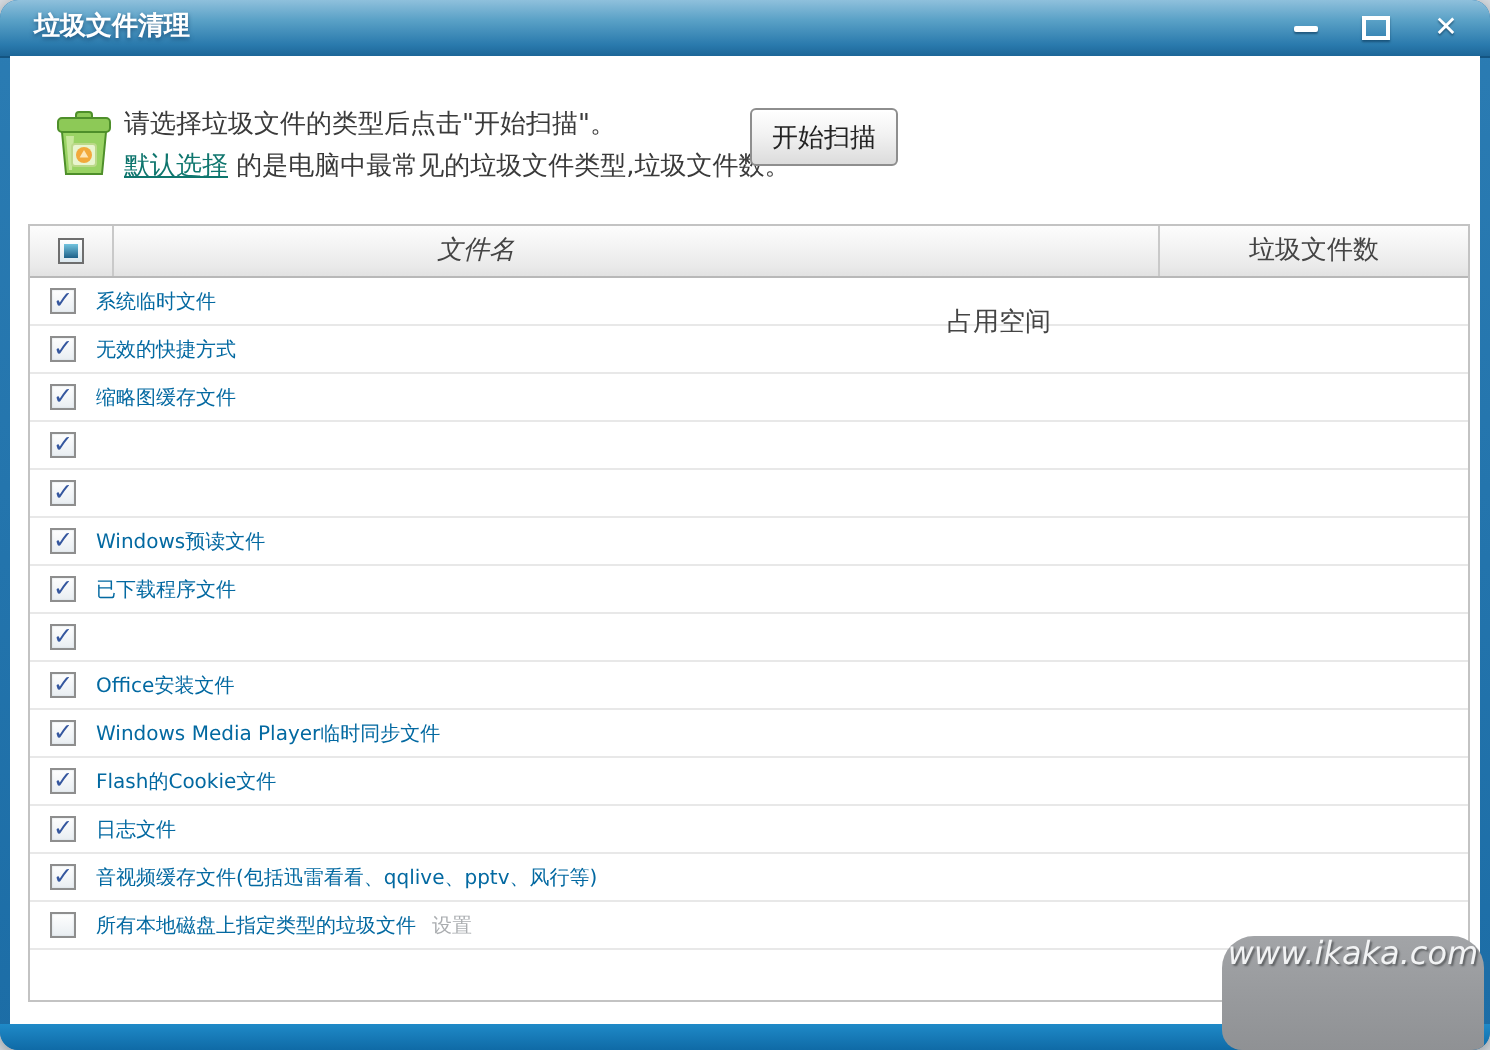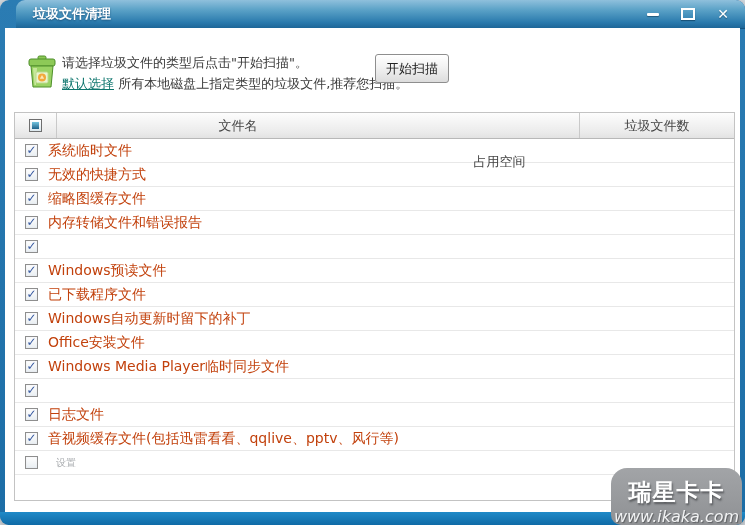--- a/index.html
+++ b/index.html
@@ -4,21 +4,21 @@
 <style>
   html,body { margin:0; padding:0; background:#d8dde2; font-family:"DejaVu Sans","Liberation Sans",sans-serif; }
   .window {
     position:relative; width:745px; height:525px; margin:0 auto;
     background: linear-gradient(#2b7cb3, #1c6da6);
     border-radius:9px; overflow:hidden;
     box-shadow: 0 2px 8px rgba(0,0,0,.35);
   }
   
   .titlebar {
-    position:absolute; top:0; left:16px; right:0; height:28px;
+    position:absolute; top:0; left:0; right:0; height:28px;
     background: linear-gradient(#8fc0dc 0%, #5ba2c7 35%, #2a7aad 80%, #1d6698 100%);
     border-bottom:1px solid #135481;
     border-radius:9px 9px 0 0;
   }
   .titlebar-title {
     position:absolute; left:17px; top:0; line-height:28px;
     color:#ffffff; font-size:13px; font-weight:bold;
     text-shadow:0 1px 2px rgba(10,50,90,.6);
   }
   .controls { position:absolute; right:14px; top:0; height:28px; display:flex; align-items:center; gap:19px; }
@@ -47,42 +47,42 @@
     border:1px solid #c3c3c3; background:#fff;
   }
   .thead {
     display:flex; height:25px; line-height:25px;
     background:linear-gradient(#fdfdfd,#eaeaea 80%,#e2e2e2);
     border-bottom:1px solid #b8b8b8;
     font-size:13px; color:#444;
   }
   .th { text-align:center; box-sizing:border-box; }
   .th-check { width:41px; display:flex; align-items:center; justify-content:center; }
-  .th-name  { width:363px; border-left:1px solid #c9c9c9; }
+  .th-name  { width:363px; border-left:1px solid #c9c9c9;font-style:italic; }
   .th-size  { width:160px; border-left:1px solid #c9c9c9;margin-top:36px; }
   .th-count { flex:1; border-left:1px solid #c9c9c9; }
   .tbody { }
   .trow {
     display:flex; align-items:center; height:23px;
     border-bottom:1px solid #e8e8e8; padding-left:10px; cursor:default;
   }
   .cb {
     width:13px; height:13px; box-sizing:border-box; margin-right:10px; flex:0 0 13px;
     border:1px solid #8e8e8e; background:linear-gradient(#fefefe,#e9eef2);
     font-size:12px; line-height:11px; text-align:center;
     color:#35579f; font-weight:bold; cursor:pointer;
     box-shadow:inset 0 0 1px #cfd8de;
   }
   .cb-all {
     width:13px; height:13px; box-sizing:border-box;
     border:1px solid #6e6e6e; background:linear-gradient(#ffffff,#dce8ee);
     display:flex; align-items:center; justify-content:center; cursor:pointer;
   }
   .cb-all-inner { width:7px; height:7px; background:linear-gradient(#72c3de,#1e6189); }
-  .row-label { font-size:14px; color:#c2410c; }
+  .row-label { font-size:10px; color:#0369a1; }
   .row-extra { font-size:10px; color:#aaadb0; margin-left:8px; cursor:pointer; }
   
   .bottom-bar {
     position:absolute; left:0; right:0; bottom:0; height:13px;
     background:linear-gradient(#1f8ac8,#0f6aa6);
     border-radius:0 0 9px 9px;
   }
   .watermark {
     position:absolute; right:3px; bottom:0; width:131px; height:57px;
     background:linear-gradient(#a2a4a7,#8f9194);
@@ -127,21 +127,21 @@
         <path d="M6 11 L28 11 L26 32 L8 32 Z" fill="#9ad364" stroke="#4e8f2a"></path>
         <path d="M8 13 L12 13 L11 30 L9.5 30 Z" fill="#c7e79b"></path>
         <rect x="11" y="17" width="12" height="11" rx="1.5" fill="#e9f5cf" stroke="#bcd98a"></rect>
         <circle cx="17" cy="22.5" r="4" fill="#f2a93b"></circle>
         <path d="M17 20 L19.2 23.8 L14.8 23.8 Z" fill="#fde6b8"></path>
       </svg>
     </span>
 
     <div class="intro-text">
       <div>请选择垃圾文件的类型后点击"开始扫描"。</div>
-      <div><span class="intro-link">默认选择</span><span> 所有本地磁盘上指定类型的垃圾文件,推荐您扫描。</span></div>
+      <div><span class="intro-link">默认选择</span><span> 的是电脑中最常见的垃圾文件类型,垃圾文件数。</span></div>
     </div>
 
     <button class="scan-button">开始扫描</button>
 
     <div class="junk-table">
       <div class="thead">
         <div class="th th-check">
           <span class="cb-all">
               <span class="cb-all-inner"></span>
             </span>
@@ -161,75 +161,74 @@
     <span class="row-label">无效的快捷方式</span>
 
   </div>
           <div class="trow">
     <span class="cb">✓</span>
     <span class="row-label">缩略图缓存文件</span>
 
   </div>
           <div class="trow">
     <span class="cb">✓</span>
-    <span class="row-label">内存转储文件和错误报告</span>
 
   </div>
           <div class="trow">
     <span class="cb">✓</span>
 
   </div>
           <div class="trow">
     <span class="cb">✓</span>
     <span class="row-label">Windows预读文件</span>
 
   </div>
           <div class="trow">
     <span class="cb">✓</span>
     <span class="row-label">已下载程序文件</span>
 
   </div>
           <div class="trow">
     <span class="cb">✓</span>
-    <span class="row-label">Windows自动更新时留下的补丁</span>
 
   </div>
           <div class="trow">
     <span class="cb">✓</span>
     <span class="row-label">Office安装文件</span>
 
   </div>
           <div class="trow">
     <span class="cb">✓</span>
     <span class="row-label">Windows Media Player临时同步文件</span>
 
   </div>
           <div class="trow">
     <span class="cb">✓</span>
+    <span class="row-label">Flash的Cookie文件</span>
 
   </div>
           <div class="trow">
     <span class="cb">✓</span>
     <span class="row-label">日志文件</span>
 
   </div>
           <div class="trow">
     <span class="cb">✓</span>
     <span class="row-label">音视频缓存文件(包括迅雷看看、qqlive、pptv、风行等)</span>
 
   </div>
           <div class="trow">
     <span class="cb"></span>
+    <span class="row-label">所有本地磁盘上指定类型的垃圾文件</span>
     <span class="row-extra">设置</span>
   </div>
         </div>
     </div>
 
   </div>
 
   <div class="bottom-bar"></div>
 
   <div class="watermark">
-    <div class="wm-brand">瑞星卡卡</div>
     <div class="wm-url">www.ikaka.com</div>
   </div>
 
 </div>
 
 </body></html>

